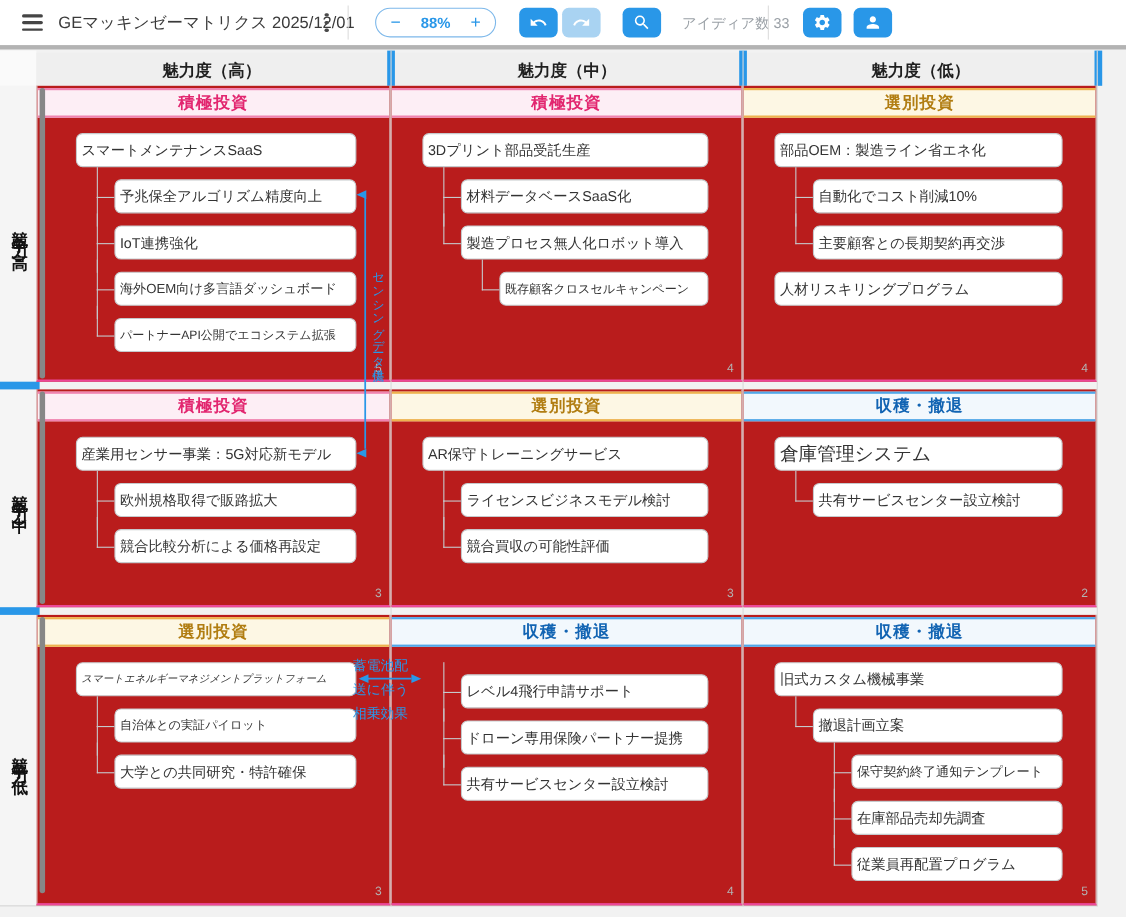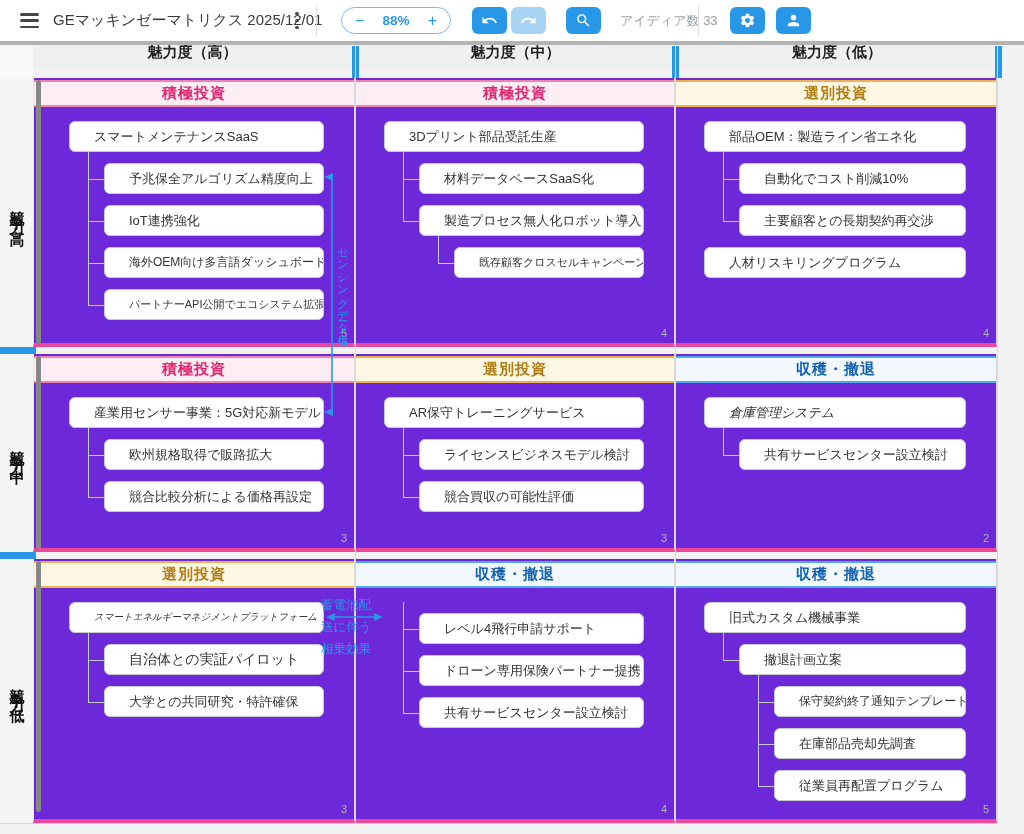--- a/index.html
+++ b/index.html
@@ -23,44 +23,44 @@
   .zoom-pill { position:absolute; left:341px; top:7px; width:110px; height:27px; border:1.5px solid #7db8ea; border-radius:15px; background:#fff; display:flex; align-items:center; justify-content:space-between; padding:0 13px; color:var(--accent); }
   .zoom-pill .zm,.zoom-pill .zp { font-size:16px; line-height:1; cursor:pointer; }
   .zoom-pill .zv { font-size:13.5px; font-weight:bold; }
   .tbtn { position:absolute; top:7px; width:35px; height:27px; border:none; border-radius:6px; background:var(--accent); display:flex; align-items:center; justify-content:center; cursor:pointer; }
   .tbtn svg { width:17px; height:17px; fill:#fff; }
   .undo { left:472px; } .redo { left:511px; background:#a9d3f2; } .search { left:566px; }
   .gear { left:730px; } .user { left:776px; }
   .idea-count { position:absolute; left:620px; top:0; height:41px; display:flex; align-items:center; font-size:13px; color:#9aa0a6; }
   
   .corner { position:absolute; left:0; top:46px; width:33px; height:32px; background:#fafafa; }
-  .colhead { position:absolute; top:36px; height:32px; background:#efefef; display:flex; align-items:center; justify-content:center; font-size:15px; font-weight:bold; color:#1f1f1f; }
+  .colhead { position:absolute; top:48px; height:32px; background:#efefef; display:flex; align-items:center; justify-content:center; font-size:15px; font-weight:bold; color:#1f1f1f; }
   #ch0 { left:33px; width:319px; } #ch1 { left:359px; width:313px; } #ch2 { left:679px; width:316px; }
   .bluebar-v { position:absolute; top:46px; width:7px; height:32px; background:var(--accent); }
   #bv0 { left:352px; } #bv1 { left:672px; } #bv2 { left:995px; }
   .rowlabel { position:absolute; left:0; width:33px; background:#f5f5f5; display:flex; align-items:center; justify-content:center; writing-mode:vertical-rl; text-orientation:mixed; font-size:15px; font-weight:bold; letter-spacing:5px; color:#111; }
   #rl0 { top:78px; height:269px; } #rl1 { top:354px; height:198px; } #rl2 { top:559px; height:264px; }
   .bluebar-h { position:absolute; left:0; width:36px; height:7px; background:var(--accent); }
   #bh0 { top:347px; } #bh1 { top:552px; }
   .vline { position:absolute; top:46px; height:778px; width:1px; background:#d9d9d9; }
   #vl0 { left:355px; } #vl1 { left:675px; } #vl2 { left:997px; }
   .hline { position:absolute; left:0; top:823px; width:998px; height:1px; background:#d5d5d5; }
   
-  .cell { position:absolute; background:#6d28d9; border-right:1px solid #d9d9d9; border-bottom:4px solid #ec4899; overflow:hidden; }
+  .cell { position:absolute; background:#b91c1c; border-right:1px solid #d9d9d9; border-bottom:2px solid #ec4899; overflow:hidden; }
   .r0 { top:78px; height:269px; } .r1 { top:354px; height:198px; } .r2 { top:559px; height:264px; }
   .c0 { left:33px; width:322px; border-left:1px solid #e6e6e6; }
   .c1 { left:356px; width:319px; }
   .c2 { left:676px; width:321px; }
   .qhead { margin-top:2px; height:27px; border-top:2px solid; border-bottom:2px solid; display:flex; align-items:center; justify-content:center; font-size:15px; font-weight:bold; letter-spacing:1px; }
   .q-pink .qhead   { background:#fdeef5; border-color:#f083b0; color:var(--q-pink); }
   .q-yellow .qhead { background:#fdf7e4; border-color:#eeb24e; color:var(--q-yellow); }
   .q-blue .qhead   { background:#f2f8fd; border-color:#51a7e8; color:var(--q-blue); }
   .tree { padding:14px 30px 0 35px; }
   .c1 .tree,.c2 .tree { padding-left:28px; }
-  .box { display:flex; align-items:center; height:31px; padding:0 24px; background:#fff; border:1px solid #c6c9cc; border-radius:6px; white-space:nowrap; overflow:hidden; color:#333; font-size:13px; cursor:pointer; }
+  .box { display:flex; align-items:center; height:31px; padding:0 4px; background:#fff; border:1px solid #c6c9cc; border-radius:6px; white-space:nowrap; overflow:hidden; color:#333; font-size:13px; cursor:pointer; }
   .node + .node { margin-top:11px; }
   .kids { margin-left:19px; }
   .kids > .node { position:relative; padding-left:16px; margin-top:11px; }
   .kids > .node::before { content:""; position:absolute; left:0; top:-11px; width:15px; height:27px; border-left:1px solid #c6c9cc; border-bottom:1px solid #c6c9cc; }
   .kids > .node:not(:last-child)::after { content:""; position:absolute; left:0; top:16px; bottom:-12px; border-left:1px solid #c6c9cc; }
   .count { position:absolute; right:7px; bottom:4px; font-size:11px; color:#b3b3b3; }
   .vscroll { position:absolute; left:2px; top:2px; width:5px; border-radius:3px; background:#878787; }
   .r0 .vscroll { height:264px; } .r1 .vscroll { height:193px; } .r2 .vscroll { height:251px; }
   
   .links-svg { position:absolute; left:0; top:0; width:1024px; height:834px; pointer-events:none; z-index:5; }
@@ -234,38 +234,38 @@
           </div>
         </div>
       </div>
     </div>
   <div class="count">3</div>
 </div>
 <div class="cell r1 c2 q-blue">
   <div class="qhead">収穫・撤退</div>
   <div class="tree">
       <div class="node">
-        <div class="box" style="font-size: 13px; font-style: italic;">倉庫管理システム</div>
+        <div class="box" style="font-size: 17px;">倉庫管理システム</div>
         <div class="kids">
           <div class="node">
             <div class="box" style="font-size: 13px;">共有サービスセンター設立検討</div>
           </div>
         </div>
       </div>
     </div>
   <div class="count">2</div>
 </div>
 <div class="cell r2 c0 q-yellow">
   <div class="qhead">選別投資</div>
   <div class="tree">
       <div class="node">
         <div class="box" style="font-size: 9.5px; font-style: italic;">スマートエネルギーマネジメントプラットフォーム</div>
         <div class="kids">
           <div class="node">
-            <div class="box" style="font-size: 14px;">自治体との実証パイロット</div>
+            <div class="box" style="font-size: 11px;">自治体との実証パイロット</div>
           </div>
           <div class="node">
             <div class="box" style="font-size: 13px;">大学との共同研究・特許確保</div>
           </div>
         </div>
       </div>
     </div>
   <div class="vscroll"></div>
   <div class="count">3</div>
 </div>

